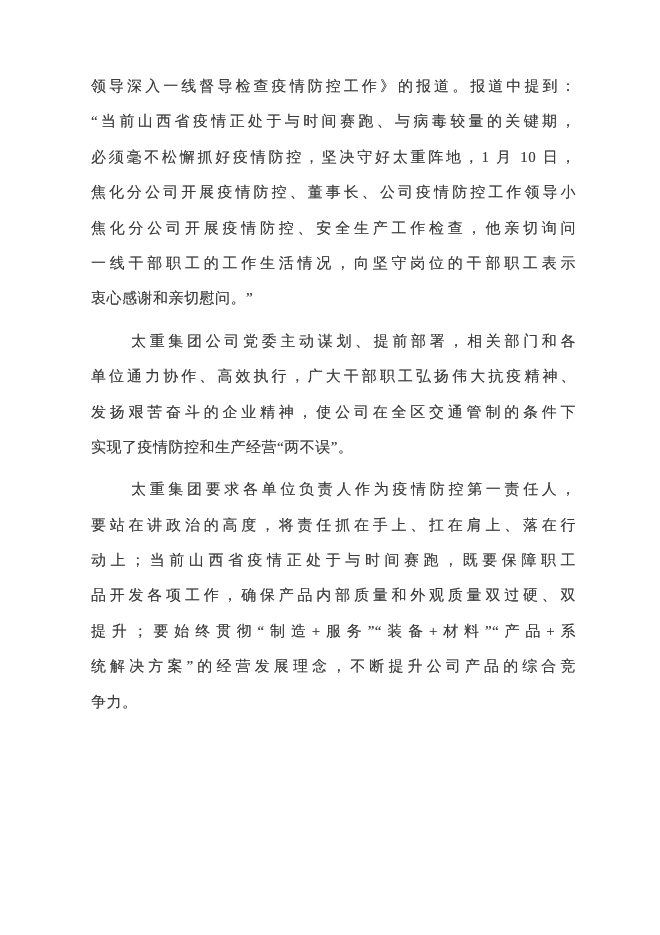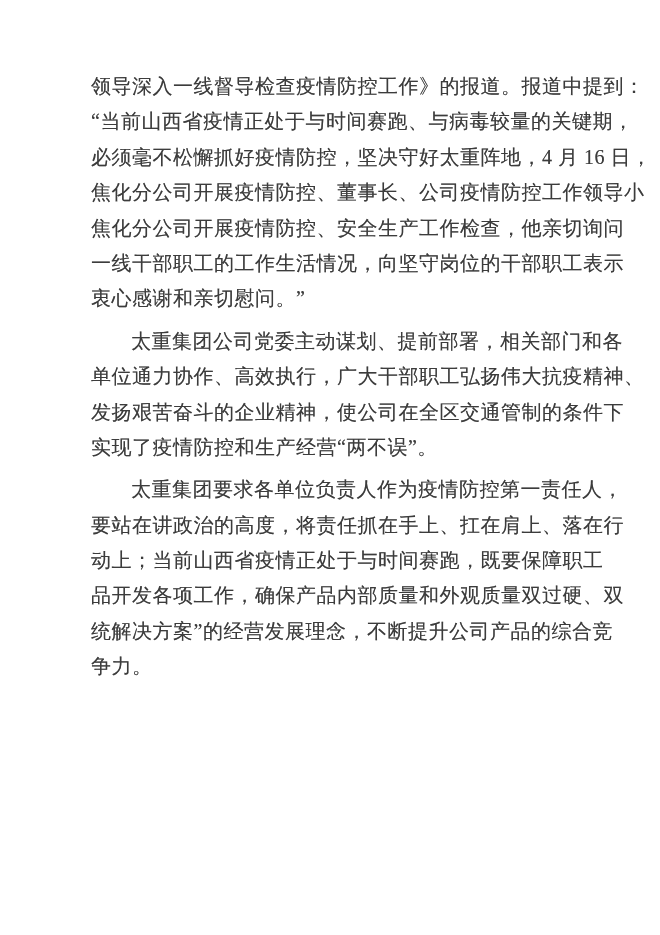--- a/index.html
+++ b/index.html
@@ -15,21 +15,21 @@
     overflow: hidden;
     font-family: "Liberation Serif", "DejaVu Serif", serif;
   }
   .text-block {
     position: absolute;
     left: 91px;
     top: 69px;
     width: 485px;
   }
   .text-line {
-    font-size: 20px;
+    font-size: 15px;
     line-height: 35.4px;
     height: 35.4px;
     white-space: nowrap;
     text-align: justify;
     text-align-last: justify;
     text-justify: inter-character;
     letter-spacing: 0.5px;
     
     text-shadow: 0 0 0.4px rgba(60,60,60,0.55);
     font-family: Liberation Serif, serif;
@@ -46,29 +46,30 @@
     margin-top: 7px;
   }
 </style>
 </head>
 <body>
 
 <div class="page">
   <div class="text-block" style="color: rgb(60, 60, 60);">
       <div class="text-line">领导深入一线督导检查疫情防控工作》的报道。报道中提到：</div>
       <div class="text-line">“当前山西省疫情正处于与时间赛跑、与病毒较量的关键期，</div>
-      <div class="text-line">必须毫不松懈抓好疫情防控，坚决守好太重阵地，4 月 16 日，</div>
+      <div class="text-line">必须毫不松懈抓好疫情防控，坚决守好太重阵地，1 月 10 日，</div>
       <div class="text-line">焦化分公司开展疫情防控、董事长、公司疫情防控工作领导小</div>
       <div class="text-line">焦化分公司开展疫情防控、安全生产工作检查，他亲切询问</div>
       <div class="text-line">一线干部职工的工作生活情况，向坚守岗位的干部职工表示</div>
       <div class="text-line no-justify">衷心感谢和亲切慰问。”</div>
       <div class="text-line indent para-start">太重集团公司党委主动谋划、提前部署，相关部门和各</div>
       <div class="text-line">单位通力协作、高效执行，广大干部职工弘扬伟大抗疫精神、</div>
       <div class="text-line">发扬艰苦奋斗的企业精神，使公司在全区交通管制的条件下</div>
       <div class="text-line no-justify">实现了疫情防控和生产经营“两不误”。</div>
       <div class="text-line indent para-start">太重集团要求各单位负责人作为疫情防控第一责任人，</div>
       <div class="text-line">要站在讲政治的高度，将责任抓在手上、扛在肩上、落在行</div>
       <div class="text-line">动上；当前山西省疫情正处于与时间赛跑，既要保障职工</div>
       <div class="text-line">品开发各项工作，确保产品内部质量和外观质量双过硬、双</div>
+      <div class="text-line">提升；要始终贯彻“制造+服务”“装备+材料”“产品+系</div>
       <div class="text-line">统解决方案”的经营发展理念，不断提升公司产品的综合竞</div>
       <div class="text-line no-justify">争力。</div>
     </div>
 </div>
 
 </body></html>

